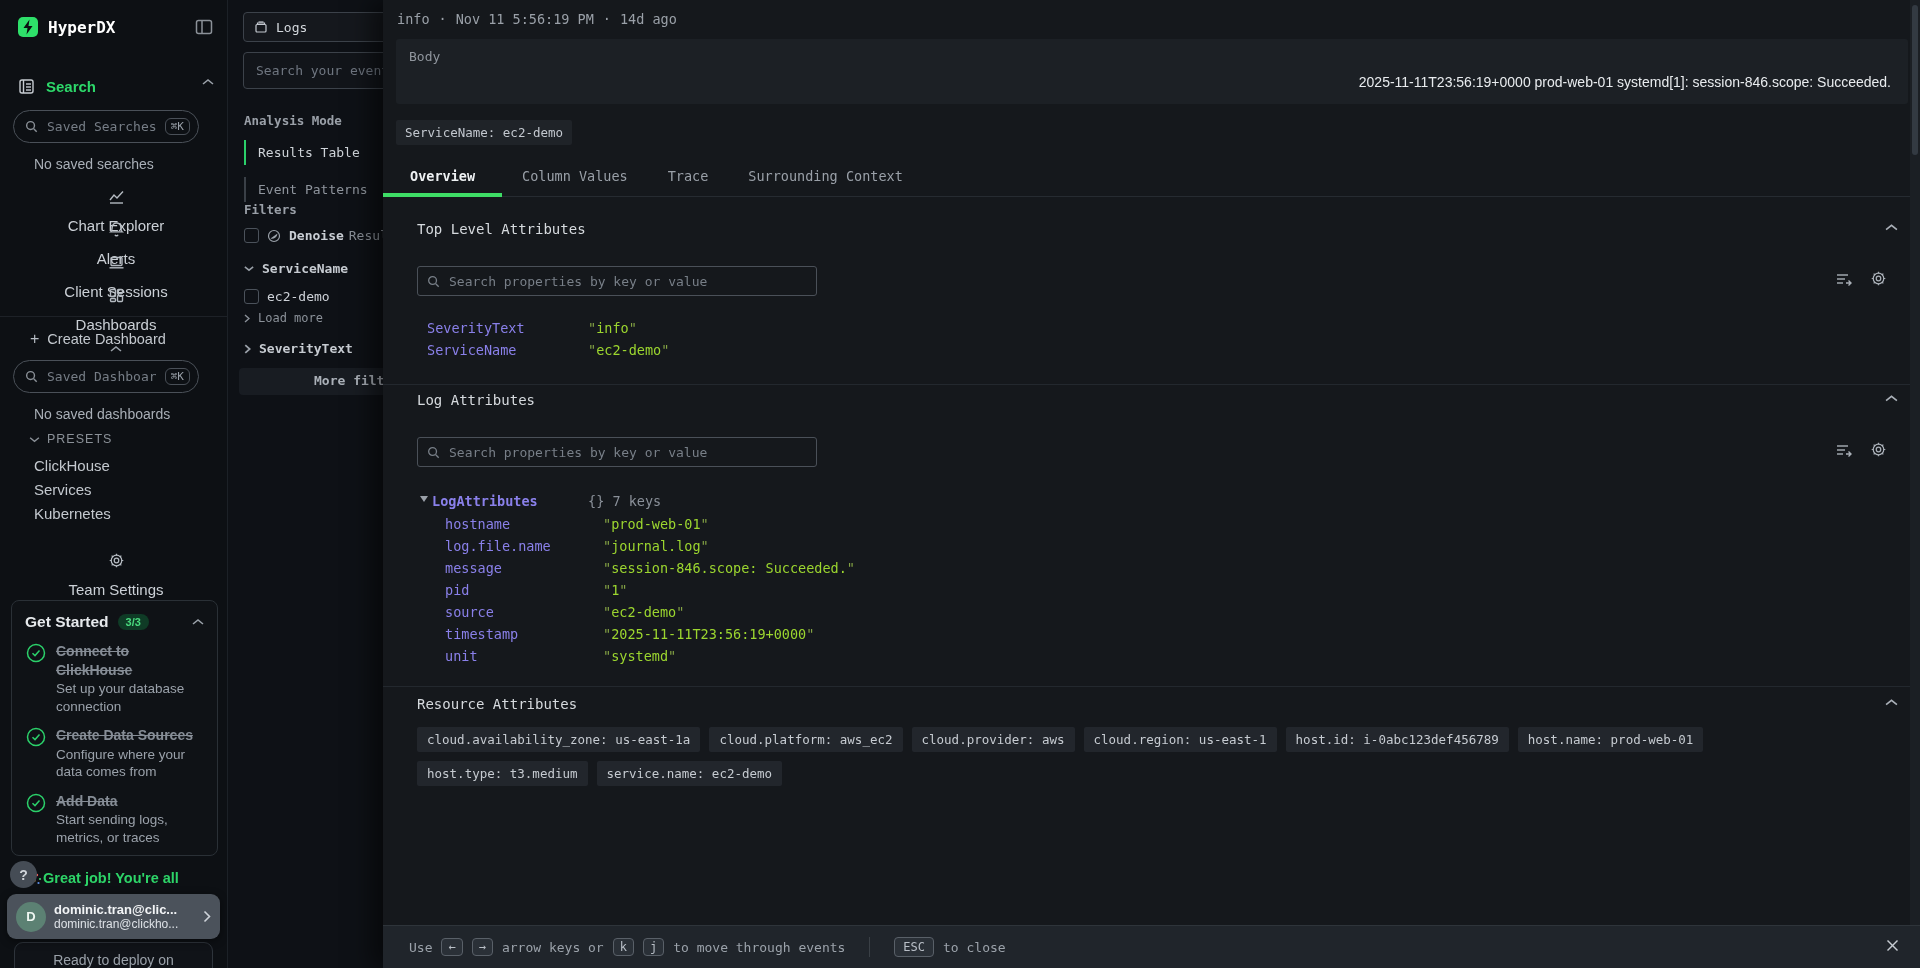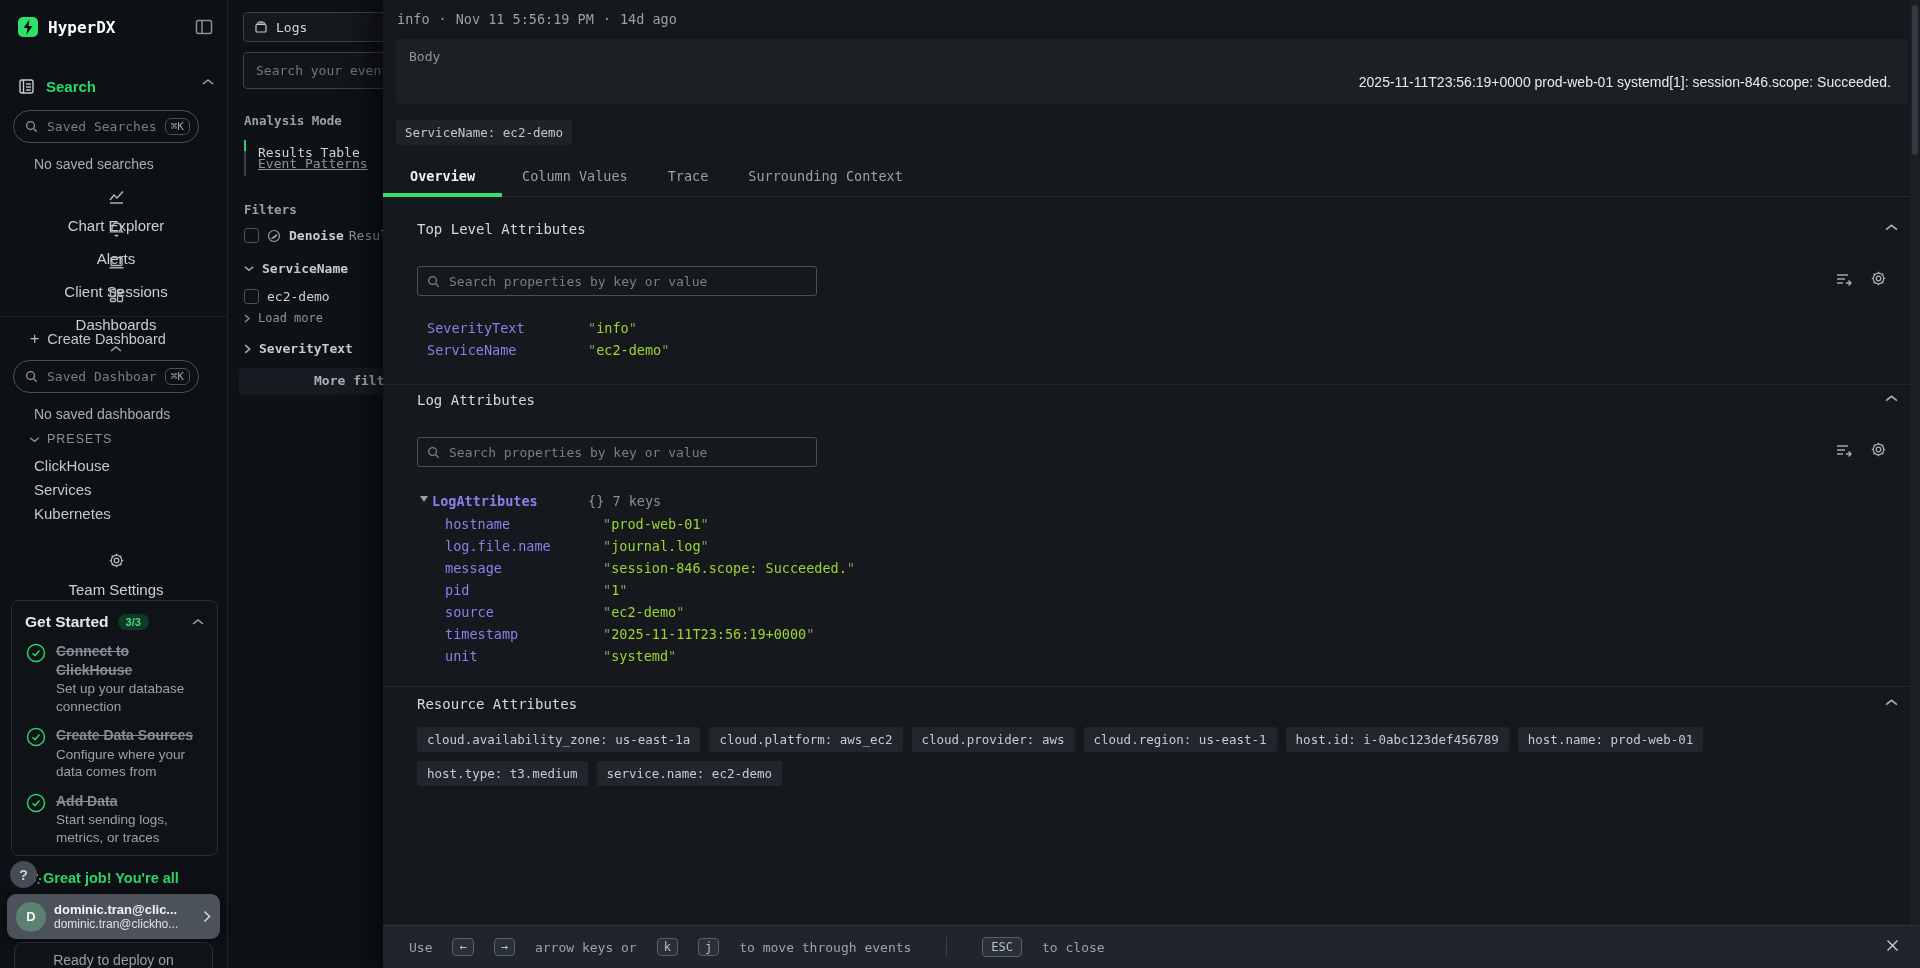--- a/index.html
+++ b/index.html
@@ -113,21 +113,21 @@
   .attr-row .q{color:#84a344;}
   .attr-row .caret{position:absolute;left:37px;top:3px;width:0;height:0;border-left:4px solid transparent;
         border-right:4px solid transparent;border-top:6px solid #9aa0a8;cursor:pointer;}
   .attr-row .pk{font-weight:bold;}
   .attr-row .meta{position:absolute;left:205px;color:#8a9099;}
   .hdiv{position:absolute;left:0;right:0;height:1px;background:#23282e;}
   .chips{position:absolute;top:727px;left:34px;right:60px;display:flex;flex-wrap:wrap;gap:9px 9px;}
   .chip{background:#22262c;padding:5px 10px;border-radius:2px;font-family:"DejaVu Sans Mono",monospace;
         font-size:12.5px;color:#c6cbd1;white-space:nowrap;cursor:pointer;}
   .p-footer{position:absolute;left:0;right:0;bottom:0;height:43px;background:#20252b;border-top:1px solid #2e343a;
-        display:flex;align-items:center;padding-left:26px;gap:20px;box-sizing:border-box;
+        display:flex;align-items:center;padding-left:26px;gap:9px;box-sizing:border-box;
         font-family:"DejaVu Sans Mono",monospace;font-size:13px;color:#9ba2aa;}
   .kbd{border:1px solid #596068;background:#2a3037;border-radius:4px;padding:1px 6px;
         font-size:12px;color:#b9bfc7;font-family:"DejaVu Sans Mono",monospace;}
   .f-div{width:1px;height:20px;background:#3a4046;margin:0 15px;}
   .close-x{position:absolute;right:20px;top:12px;cursor:pointer;}
   .scrollbar{position:absolute;right:0;top:0;width:10px;bottom:43px;background:#1b1f24;}
   .scroll-thumb{position:absolute;right:2px;top:5px;width:6px;height:150px;border-radius:3px;background:#333a42;cursor:pointer;}
 </style>
 </head>
 <body>
@@ -342,21 +342,21 @@
           </svg>
         </span>
       <span class="t">Logs</span>
     </div>
     <div class="f-search">
       <input type="text" placeholder="Search your event" style="">
     </div>
 
     <div class="f-hdr" style="top:113px;">Analysis Mode</div>
     <div class="mode-row active" style="top:140px;width:130px;">Results Table</div>
-    <div class="mode-row" style="top:151px;width:130px;text-decoration:underline;">Event Patterns</div>
+    <div class="mode-row" style="top:177px;width:130px;">Event Patterns</div>
 
     <div class="f-hdr" style="top:202px;">Filters</div>
 
     <div class="f-row" style="top:228px;">
       <span class="chk"></span>
       <span>
           <svg width="14" height="14" viewBox="0 0 14 14">
             <circle cx="7" cy="7" r="5.5" fill="none" stroke="#9aa1a9" stroke-width="1.2"></circle>
             <path d="M3.5 9.5 A5.5 5.5 0 0 0 10.5 4.5 Z" fill="#9aa1a9"></path>
           </svg>

